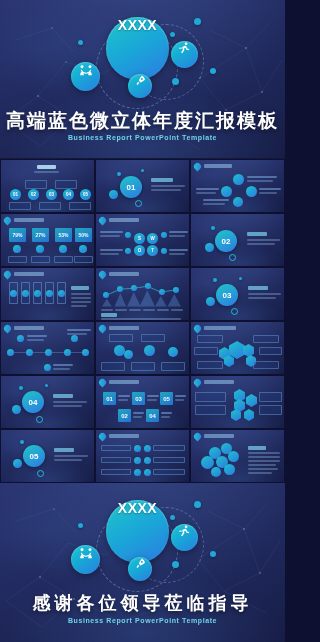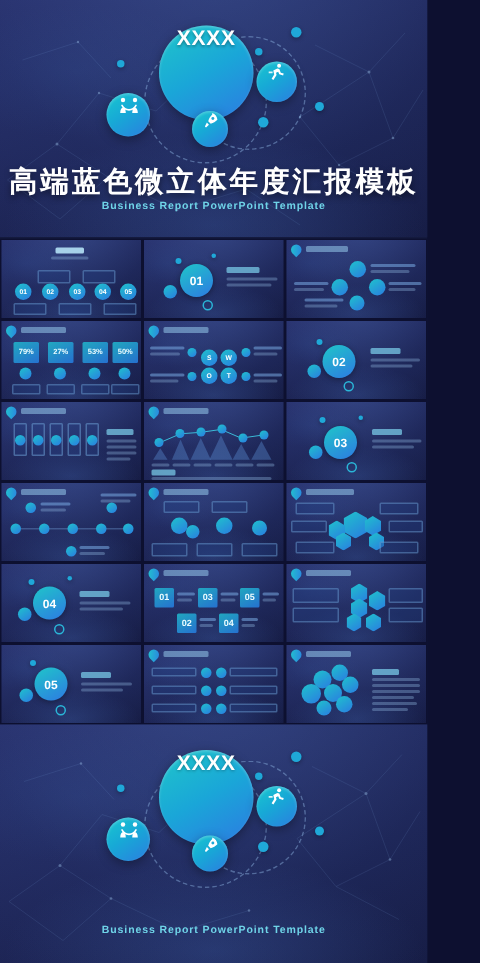--- a/index.html
+++ b/index.html
@@ -633,17 +633,18 @@
           <svg width="13" height="13" viewBox="0 0 24 24">
             <g fill="#ffffff">
               <path d="M13.8 2.6c3.6 1.1 6.1 4.3 6.4 8.1-2.3 2.3-5.1 4-8.2 4.9l-3.1-3.1c.9-3.1 2.6-5.9 4.9-8.2z"></path>
               <circle cx="14.6" cy="9.3" r="1.8" fill="#1fa8d8"></circle>
               <path d="M7.2 14.2l2.6 2.6-3.6 3.6-1.4-1.4z"></path>
             </g>
           </svg>
         </div>
       </div>
 
+      <div class="hero-title">感谢各位领导莅临指导</div>
       <div class="hero-sub">Business Report PowerPoint Template</div>
     </div>
   </div>
 
 </div>
 
 </body></html>

